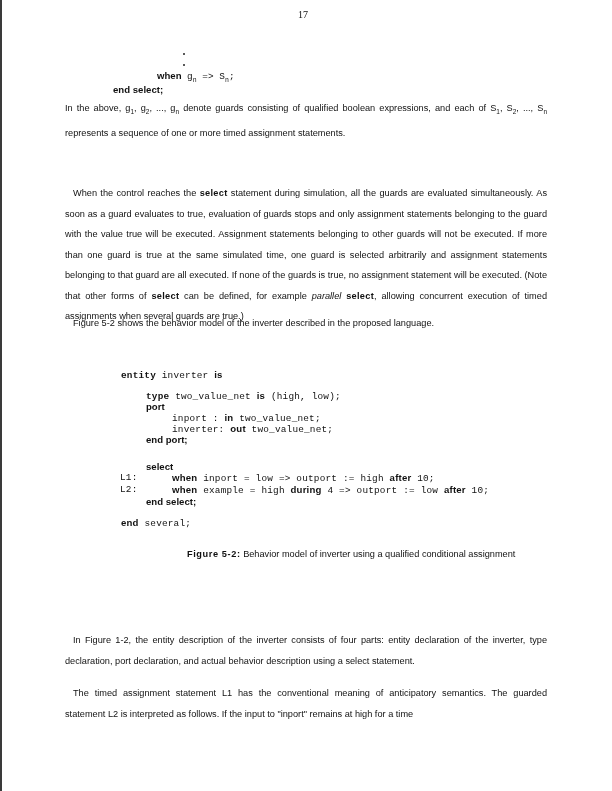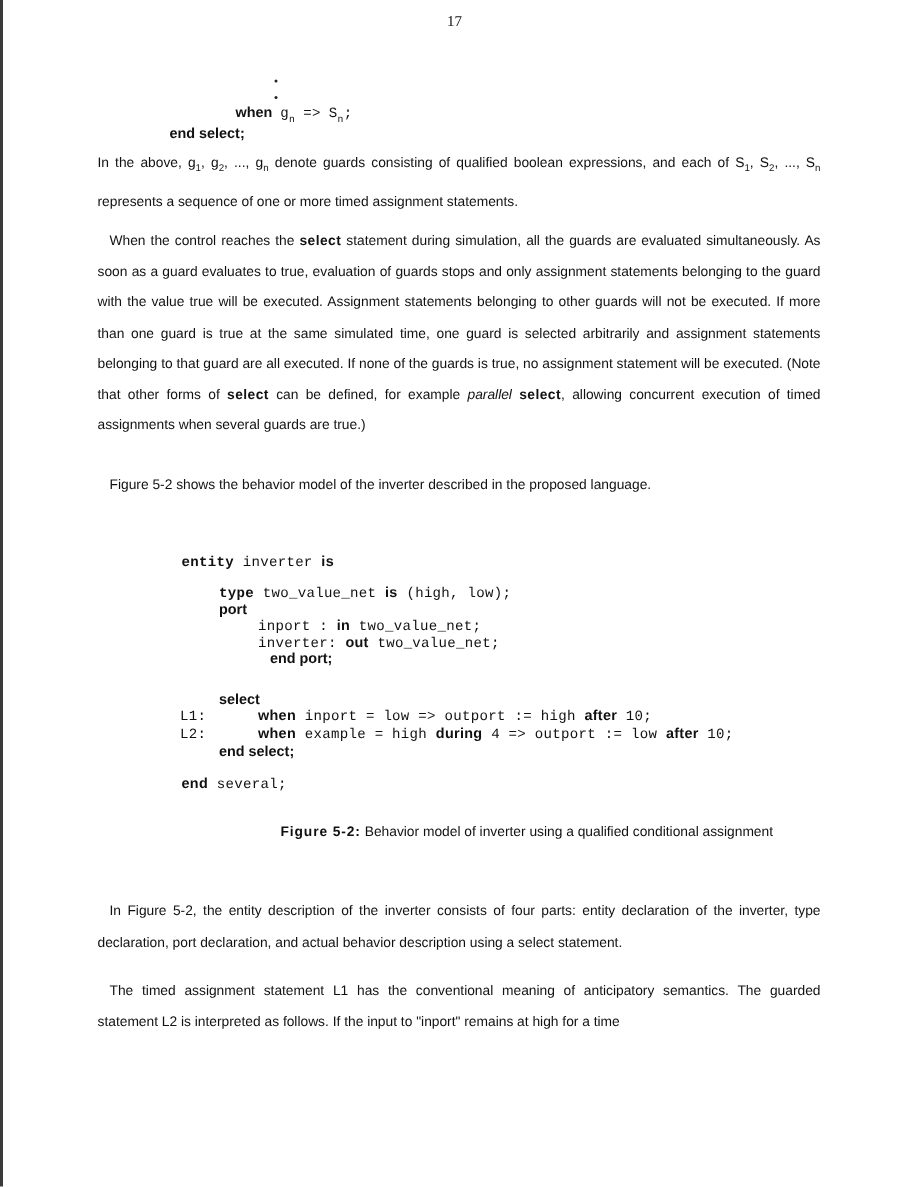--- a/index.html
+++ b/index.html
@@ -7,21 +7,21 @@
          font-family: "Liberation Sans", sans-serif; color: #111; }
   .left-rule { position: absolute; left: 0; top: 0; width: 2px; height: 791px; background: #3a3a3a; }
   .abs { position: absolute; white-space: nowrap; }
   .page-num { left: 298px; top: 9px; font-size: 10px; font-family: Liberation Serif, serif; }
   .dot { position: absolute; width: 2px; height: 2px; background: #222; border-radius: 1px; }
   .code { font-family: "Liberation Mono", monospace; font-size: 9.4px; letter-spacing: 0.2px; }
   .kw { font-family: "Liberation Sans", sans-serif; font-weight: bold; font-size: 9.6px; }
   .kw-mono { font-family: "Liberation Sans", sans-serif; font-weight: bold; }
   .body-text { font-size: 9.2px; line-height: 20.5px; }
   .para { position: absolute; left: 77px; width: 470px; text-align: justify; text-align-last: left; }
-  .para.indent { text-indent: 8px; }
+  .para.indent { text-indent: 8px; margin-top: 33px; }
   .sub { font-size: 6.5px; vertical-align: -3px; }
   .sel { font-weight: bold; letter-spacing: 0.3px; }
   .caption { left: 163px; top: 549px; font-size: 9.2px; }
   .caption .lbl { font-weight: bold; letter-spacing: 0.6px; padding-left: 24px; }
 </style>
 </head>
 <body>
 
 <div class="left-rule"></div>
 
@@ -54,35 +54,35 @@
 <div class="abs code" style="left:146px; top:390px;">
   <span style="font-weight:bold;">type</span><span> two_value_net </span><span class="kw">is</span><span> (high, low);</span>
 </div>
 <div class="abs kw" style="left:146px; top:401px;">port</div>
 <div class="abs code" style="left:172px; top:412px;">
   <span>inport : </span><span class="kw">in</span><span>  two_value_net;</span>
 </div>
 <div class="abs code" style="left:172px; top:423px;">
   <span>inverter: </span><span class="kw">out</span><span> two_value_net;</span>
 </div>
-<div class="abs kw" style="left:146px; top:434px;margin-left:34px;">end port;</div>
+<div class="abs kw" style="left:146px; top:434px;">end port;</div>
 
 <div class="abs kw" style="left:146px; top:461px;">select</div>
 <div class="abs code" style="left:120px; top:472px;">L1:</div>
 <div class="abs code" style="left:172px; top:472px;">
   <span class="kw">when</span><span> inport = low =&gt;  outport :=  high </span><span class="kw">after</span><span> 10;</span>
 </div>
 <div class="abs code" style="left:120px; top:484px;">L2:</div>
 <div class="abs code" style="left:172px; top:484px;">
   <span class="kw">when</span><span> example = high </span><span class="kw">during</span><span> 4 =&gt;  outport :=  low  </span><span class="kw">after</span><span> 10;</span>
 </div>
 <div class="abs kw" style="left:146px; top:496px;">end select;</div>
 <div class="abs code" style="left:121px; top:517px;">
   <span class="kw">end</span><span> several;</span>
 </div>
 
 <div class="abs caption">
   <span class="lbl">Figure 5-2:</span><span>  Behavior model of inverter using a qualified conditional assignment</span>
 </div>
 
-<div class="para indent body-text" style="top:597px; left:65px; width:482px;">In Figure 5-2, the entity description of the inverter consists of four parts:  entity declaration of the inverter, type declaration, port declaration, and actual behavior description using a select statement.</div>
+<div class="para indent body-text" style="top:597px; left:65px; width:482px;">In Figure 1-2, the entity description of the inverter consists of four parts:  entity declaration of the inverter, type declaration, port declaration, and actual behavior description using a select statement.</div>
 
 <div class="para indent body-text" style="top:650px; left:65px; width:482px;">The timed assignment statement L1 has the conventional meaning of anticipatory semantics. The guarded statement L2 is interpreted as follows.  If the input to "inport" remains at high for a time</div>
 
 </body></html>

